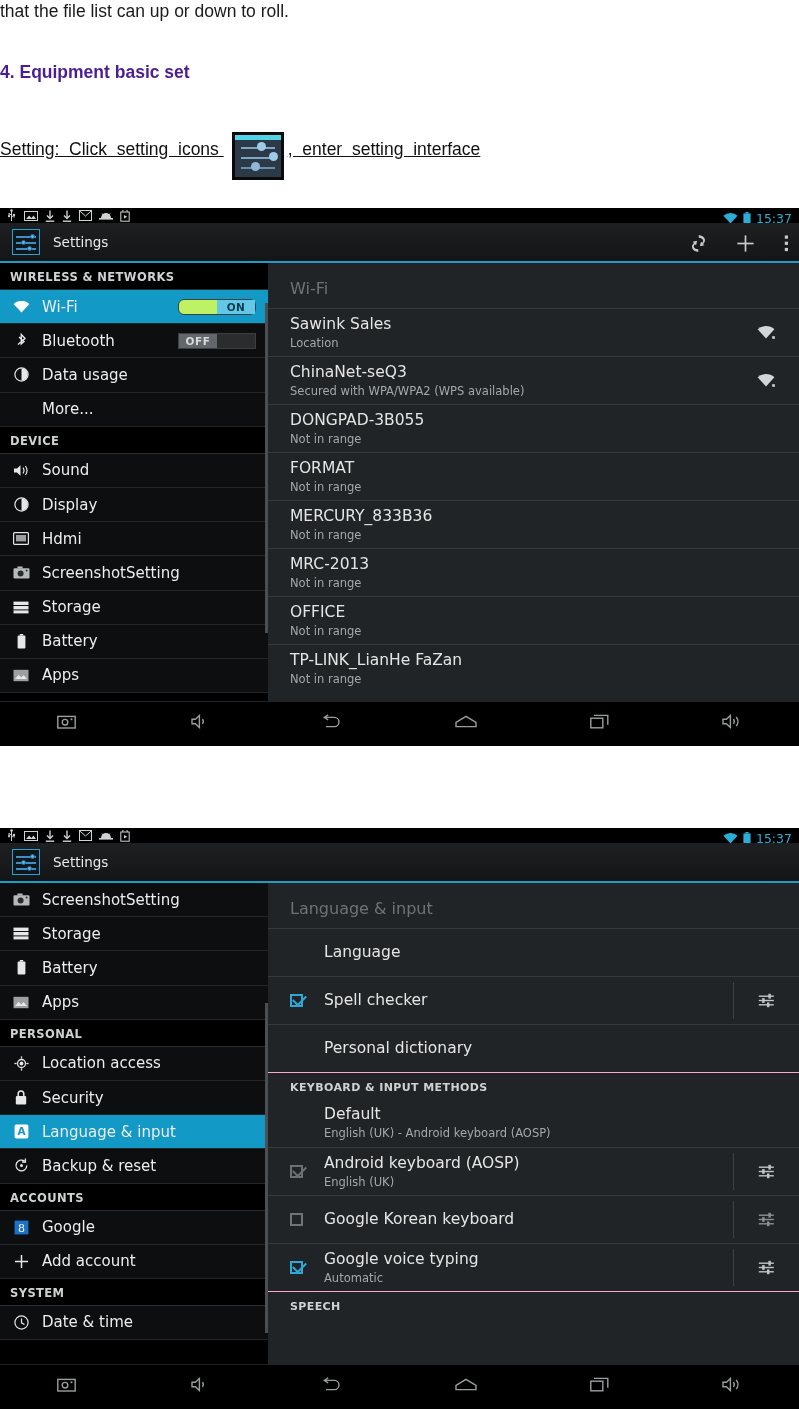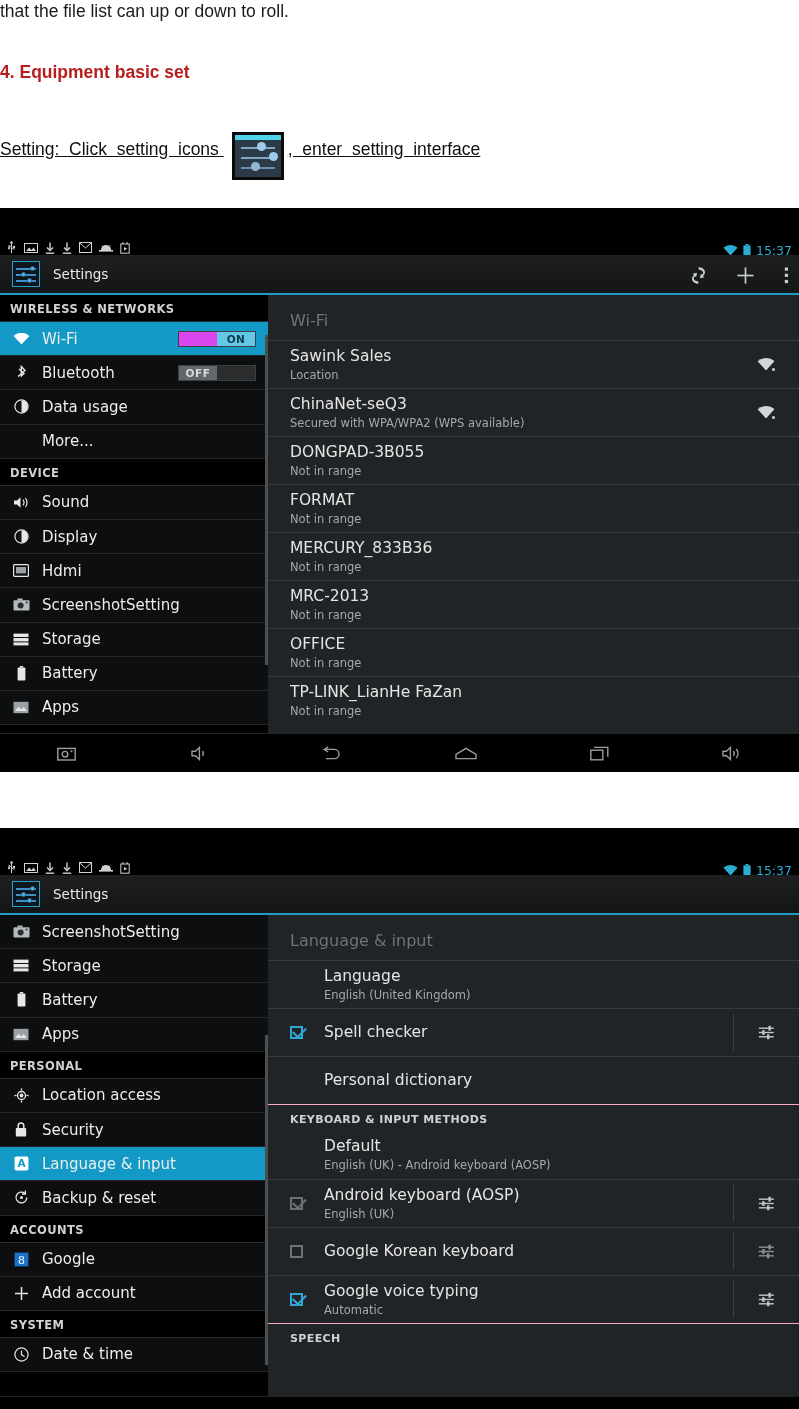--- a/index.html
+++ b/index.html
@@ -15,21 +15,21 @@
   .doc { padding:0 2px; }
   .doc-line {
     font-size:17.5px;
     line-height:20px;
     color:#1a1a1a;
     white-space:nowrap;
   }
   #doc-intro { position:absolute; left:0; top:1px; }
   #doc-heading {
     position:absolute; left:0; top:62px;
-    font-size:17.5px; font-weight:bold; color:#b91c1c;
+    font-size:17.5px; font-weight:bold; color:#4c1d95;
   }
   #doc-setting-row {
     position:absolute; left:0; top:132px;
     display:flex; align-items:center;
   }
   #doc-setting-row .seg { font-size:17.5px; color:#111; white-space:pre;text-decoration:underline; }
   .inline-app-icon {
     display:inline-block;
     width:52px; height:48px;
     margin:0 4px -14px 8px;
@@ -60,21 +60,20 @@
     font-family:"DejaVu Sans", sans-serif;
   }
   #shot-wifi   { top:208px; height:538px; }
   #shot-lang   { top:828px; height:581px; }
 
   .statusbar {
     height:15px; background:#000;
     display:flex; align-items:center;
     padding:0 6px;
     position:relative;
-    margin-top:32px;
   }
   .sb-left { display:flex; align-items:center; gap:7px; }
   .sb-right {
     position:absolute; right:7px; top:0; height:21px;
     display:flex; align-items:center; gap:5px;
   }
   .sb-ico { display:block; }
   .sb-clock {
     color:#2badd4; font-size:12.5px;
     font-family:"DejaVu Sans", sans-serif;
@@ -146,21 +145,21 @@
     display:flex; align-items:center; justify-content:center;
     margin-right:10px;
   }
   .sb-label { flex:1; white-space:nowrap; }
   .sb-toggle {
     margin-right:12px;
     width:78px; height:16px;
     display:flex; flex:none;
     border:1px solid #3b4043;
   }
-  .tog-on  { background:#d946ef; }
+  .tog-on  { background:#bef264;border-radius:6px; }
   .tog-off { background:#2a2c2d;margin-left:28px; }
   .tog-thumb {
     width:50%; display:flex; align-items:center; justify-content:center;
     font-size:10.5px; font-weight:bold; letter-spacing:.5px;
   }
   .thumb-on  { background:#63c7e8; color:#0c3a4d; margin-left:auto; }
   .thumb-off { background:#63666a; color:#d8dadb; }
 
   .scrollbar {
     position:absolute; right:0; top:0; width:3px; background:#4b4f52;
@@ -776,21 +775,20 @@
       <div class="scrollbar" style="top:120px;height:330px"></div>
     </div>
 
     <div class="content" style="height:481px">
       <div class="content-title">Language &amp; input</div>
 
       <div class="row">
         <div class="row-chk"></div>
         <div class="row-main">
           <div class="row-title">Language</div>
-          <div class="row-sub">English (United Kingdom)</div>
         </div>
         <div class="row-right"></div>
       </div>
 
       <div class="row">
         <div class="row-chk">
           <span class="chk checked"></span>
         </div>
         <div class="row-main">
           <div class="row-title">Spell checker</div>

